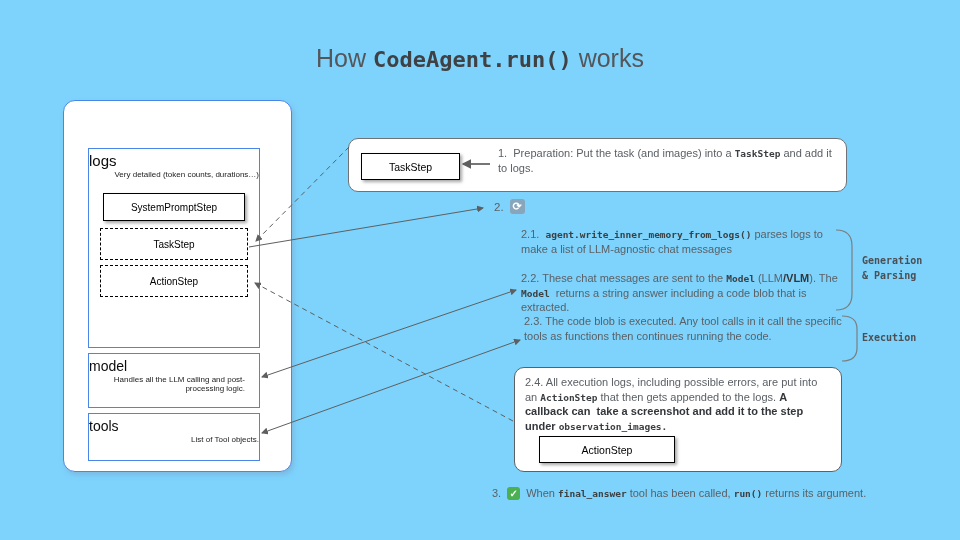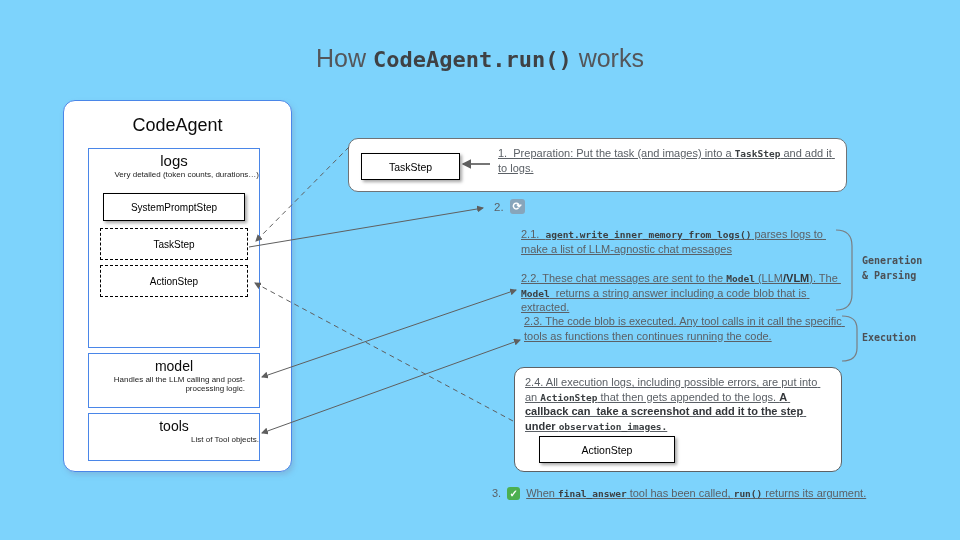--- a/index.html
+++ b/index.html
@@ -13,55 +13,54 @@
                font-size:22px;color:#3f4144;}
 
   
   .agent-box{position:absolute;left:63px;top:100px;width:227px;height:370px;
              border:1.6px solid #4a86e8;border-radius:12px;background:#fff;
              box-shadow:2px 3px 5px rgba(120,140,180,.35);}
   .agent-title{position:absolute;left:0;top:14px;width:100%;text-align:center;
                font-size:18px;color:#0b0b0b;}
   .bluebox{position:absolute;border:1.3px solid #4a86e8;background:#fff;}
   .logs-box{left:24px;top:47px;width:170px;height:198px;}
-  .box-h{width:100%;text-align:center;color:#0b0b0b;}
+  .box-h{width:100%;color:#0b0b0b;}
   .logs-h{font-size:15px;margin-top:3px;}
   .box-sub{width:100%;text-align:right;font-size:8px;color:#222;margin-top:1px;}
   .chip{position:absolute;background:#fff;text-align:center;color:#000;
         font-size:10px;display:flex;align-items:center;justify-content:center;}
   .chip.solid{border:1.6px solid #000;box-shadow:2px 2px 3px rgba(0,0,0,.35);}
   .chip.dashed{border:1.6px dashed #000;}
   .model-box{left:24px;top:252px;width:170px;height:53px;}
   .tools-box{left:24px;top:312px;width:170px;height:46px;}
   .mt-h{font-size:14px;margin-top:4px;}
 
   
   .callout{position:absolute;border:1.3px solid #6f7377;border-radius:10px;background:#fff;}
-  .rich{color:#5b6066;font-size:11px;line-height:1.32;white-space:pre-wrap;text-decoration:underline;}
+  .rich{color:#5b6066;font-size:11px;line-height:1.32;white-space:pre-wrap;}
   .seg-p{}
   .seg-m{font-family:"DejaVu Sans Mono",monospace;font-weight:700;font-size:9.5px;color:#3c4043;}
   .seg-b{font-weight:700;color:#33363a;}
   .row{position:absolute;display:flex;align-items:center;gap:6px;color:#5b6066;font-size:11.5px;}
   .mini-icon{display:inline-flex;align-items:center;justify-content:center;
              border-radius:3px;color:#fff;font-weight:700;}
   .loop{width:15px;height:15px;background:#87a5bb;font-size:11px;}
   .check{width:13px;height:13px;background:#4caf50;font-size:10px;}
   .mono-label{position:absolute;font-family:"DejaVu Sans Mono",monospace;font-weight:700;
               font-size:10px;color:#4c5055;line-height:1.5;}
   .overlay{position:absolute;left:0;top:0;pointer-events:none;}
 </style>
 </head>
 <body>
 
 <div class="canvas">
 
   <div class="title"><span>How </span><span class="code">CodeAgent.run()</span><span> works</span></div>
 
   <div class="agent-box">
-    <div class="agent-title">CodeAgent</div>
 
     <div class="bluebox logs-box">
       <div class="box-h logs-h">logs</div>
       <div class="box-sub">Very detailed (token counts, durations…)</div>
       <div class="chip solid" style="left:14px;top:44px;width:140px;height:26px;">SystemPromptStep</div>
       <div class="chip dashed" style="left:11px;top:79px;width:146px;height:30px;">TaskStep</div>
       <div class="chip dashed" style="left:11px;top:116px;width:146px;height:30px;">ActionStep</div>
     </div>
 
     <div class="bluebox model-box">

